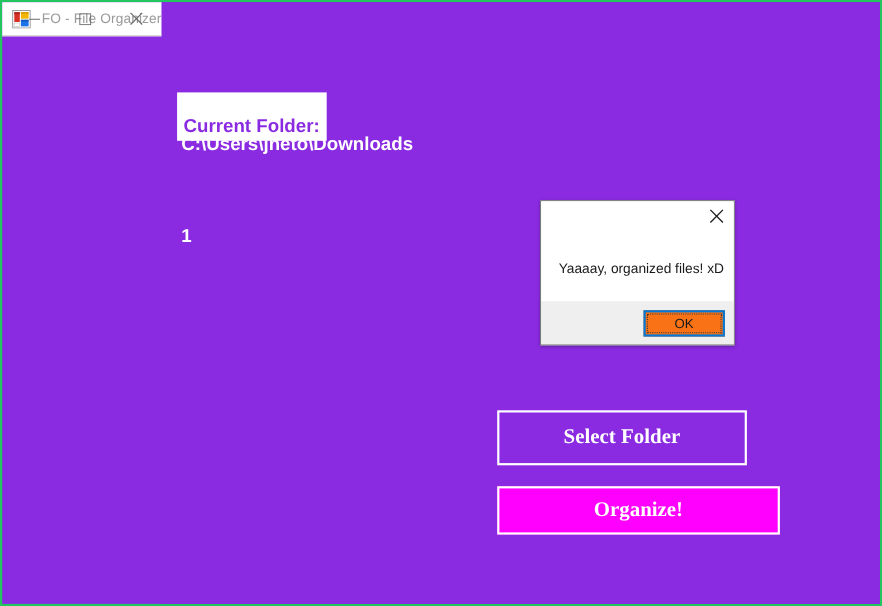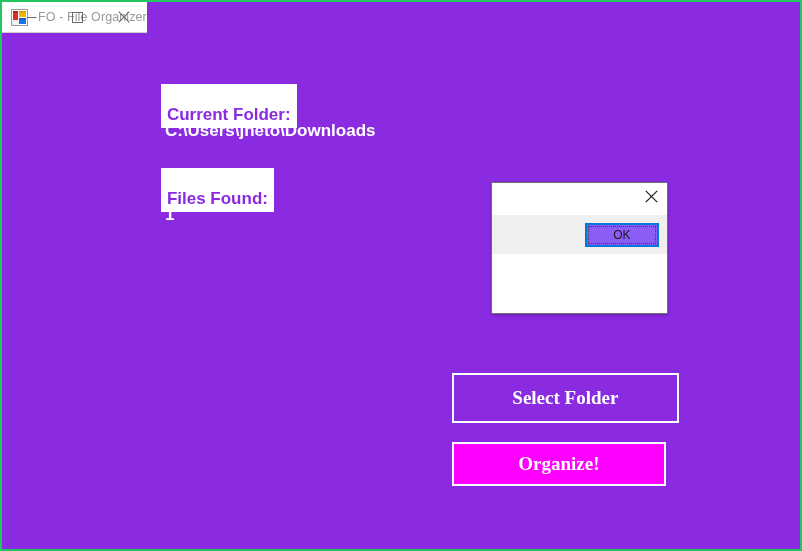--- a/index.html
+++ b/index.html
@@ -120,21 +120,21 @@
     font-family: Liberation Serif, serif;
     margin-top: 44px;
   }
   #btn-select-folder {
     left: 305px; top: 327px;
     width: 227px; height: 50px;
     background: #8A2BE2;
   }
   #btn-organize {
     left: 305px; top: 396px;
-    width: 214px; height: 44px;
+    width: 257px; height: 44px;
     background: #FF00FF;
   }
 
   
   #message-dialog {
     position: absolute;
     left: 344px;
     top: 180px;
     width: 177px;
     height: 132px;
@@ -184,21 +184,21 @@
     border-top: 1px solid #efefef;
     display: flex;
     align-items: center;
     justify-content: flex-end;
     padding-right: 8px;
   }
   #dialog-ok-button {
     width: 74px;
     height: 24px;
     box-sizing: border-box;
-    background: #8b5cf6;
+    background: #f97316;
     border: 2px solid #0078D7;
     padding: 0;
     position: relative;
     display: flex;
     align-items: center;
     justify-content: center;
     cursor: default;
     font-family: "Liberation Sans", sans-serif;
   }
   #dialog-ok-button .focus-ring {
@@ -261,41 +261,43 @@
       </button>
     </div>
   </div>
 
   <div id="client-area">
 
     <div id="label-current-folder" class="boxed-label">Current Folder:</div>
 
     <div id="value-current-folder" class="value-text">C:\Users\jneto\Downloads</div>
 
-    <div id="label-files-found" class="boxed-label">Files Found:</div>
 
     <div id="value-files-found" class="value-text">1</div>
 
     <button id="btn-select-folder" class="action-button">Select Folder</button>
 
     <button id="btn-organize" class="action-button">Organize!</button>
 
     <div id="message-dialog">
 
       <div id="dialog-titlebar">
         <button id="dialog-close-btn" title="Close">
           <span>
             <svg width="13" height="13" viewBox="0 0 13 13" aria-hidden="true">
               <line x1="0.8" y1="0.8" x2="12.2" y2="12.2" stroke="#1a1a1a" stroke-width="1.2"></line>
               <line x1="12.2" y1="0.8" x2="0.8" y2="12.2" stroke="#1a1a1a" stroke-width="1.2"></line>
             </svg>
           </span>
         </button>
       </div>
 
+      <div id="dialog-body">
+        <span id="dialog-message">Yaaaay, organized files! xD</span>
+      </div>
 
       <div id="dialog-footer">
         <button id="dialog-ok-button">
           <span class="focus-ring"></span>
           <span id="dialog-ok-label">OK</span>
         </button>
       </div>
 
     </div>
 

